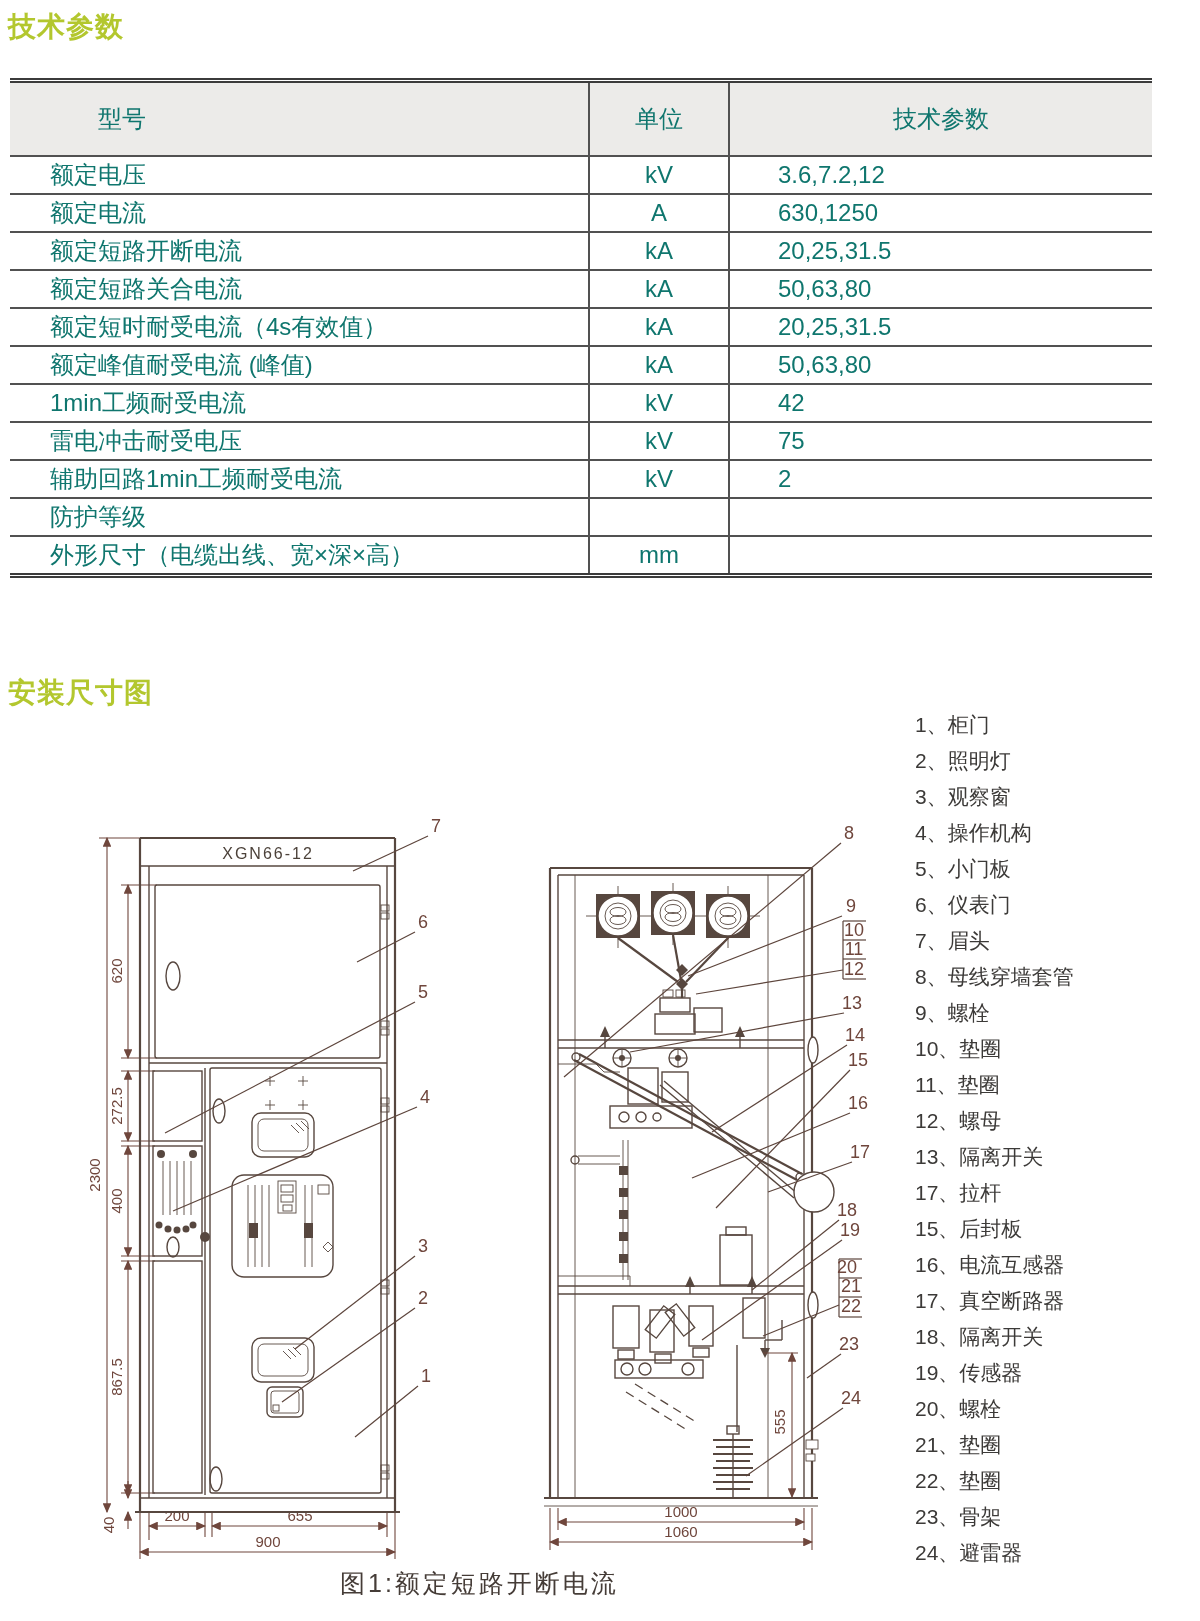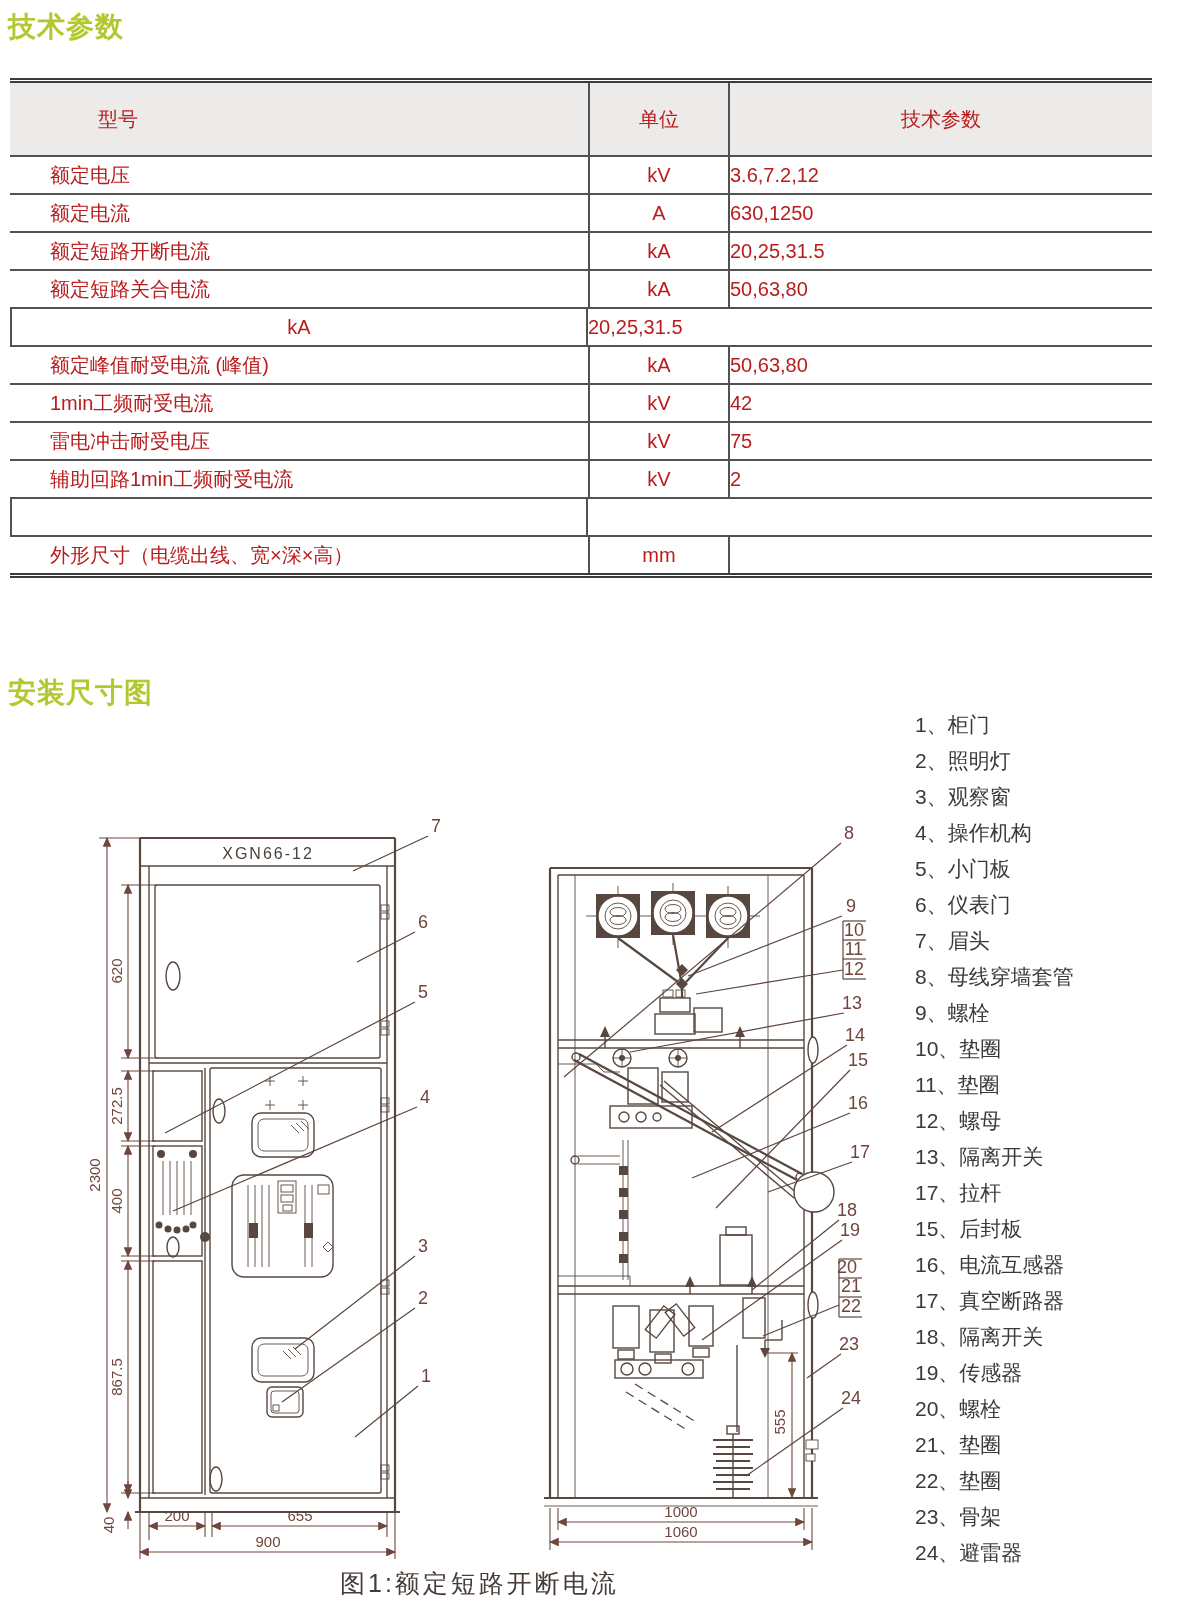--- a/index.html
+++ b/index.html
@@ -6,28 +6,28 @@
   .page { position:relative; width:1200px; height:1621px; background:#ffffff; overflow:hidden;
           font-family:"Liberation Sans", sans-serif; }
   .sec-title { position:absolute; font-size:28px; font-weight:bold; color:#b3c72e; letter-spacing:1px; }
   #title1 { left:8px; top:8px; }
   #title2 { left:8px; top:674px; }
 
   
   .tech-table { position:absolute; left:10px; top:78px; width:1142px;
                 border-top:5px double #3b3b3b; border-bottom:5px double #3b3b3b; }
   .tt-row { display:grid; grid-template-columns:578px 142px 422px; height:36px;
-            border-bottom:2px solid #515151; align-items:center; font-size:20px; color:#b91c1c; }
+            border-bottom:2px solid #515151; align-items:center; font-size:24px; color:#0f766e; }
   .tt-row.last { border-bottom:none; }
   .tt-head { height:72px; background:#ecebe9; }
   .cell { height:100%; display:flex; align-items:center; }
   .c1 { padding-left:40px; }
   .tt-head .c1 { padding-left:88px; }
   .c2 { justify-content:center; border-left:2px solid #515151; border-right:2px solid #515151; }
-  .c3 { }
+  .c3 { padding-left:48px; }
 
   
   svg { position:absolute; }
   #left-svg  { left:85px;  top:795px; }
   #right-svg { left:500px; top:800px; }
   svg .s  { stroke:#57473f; stroke-width:1.4; fill:none; }
   svg .s2 { stroke:#57473f; stroke-width:2.2; fill:none; }
   svg .thin { stroke:#57473f; stroke-width:0.9; fill:none; }
   svg .ld { stroke:#5d453c; stroke-width:1.2; fill:none; }
   svg .f  { fill:#57473f; stroke:none; }
@@ -72,20 +72,21 @@
       <div class="cell c1">额定短路开断电流</div>
       <div class="cell c2">kA</div>
       <div class="cell c3">20,25,31.5</div>
     </div>
     <div class="tt-row">
       <div class="cell c1">额定短路关合电流</div>
       <div class="cell c2">kA</div>
       <div class="cell c3">50,63,80</div>
     </div>
     <div class="tt-row">
+      <div class="cell c1">额定短时耐受电流（4s有效值）</div>
       <div class="cell c2">kA</div>
       <div class="cell c3">20,25,31.5</div>
     </div>
     <div class="tt-row">
       <div class="cell c1">额定峰值耐受电流 (峰值)</div>
       <div class="cell c2">kA</div>
       <div class="cell c3">50,63,80</div>
     </div>
     <div class="tt-row">
       <div class="cell c1">1min工频耐受电流</div>
@@ -96,20 +97,21 @@
       <div class="cell c1">雷电冲击耐受电压</div>
       <div class="cell c2">kV</div>
       <div class="cell c3">75</div>
     </div>
     <div class="tt-row">
       <div class="cell c1">辅助回路1min工频耐受电流</div>
       <div class="cell c2">kV</div>
       <div class="cell c3">2</div>
     </div>
     <div class="tt-row">
+      <div class="cell c1">防护等级</div>
       <div class="cell c2"></div>
     </div>
     <div class="tt-row last">
       <div class="cell c1">外形尺寸（电缆出线、宽×深×高）</div>
       <div class="cell c2">mm</div>
     </div>
   </div>
 
   <div id="title2" class="sec-title">安装尺寸图</div>
 

